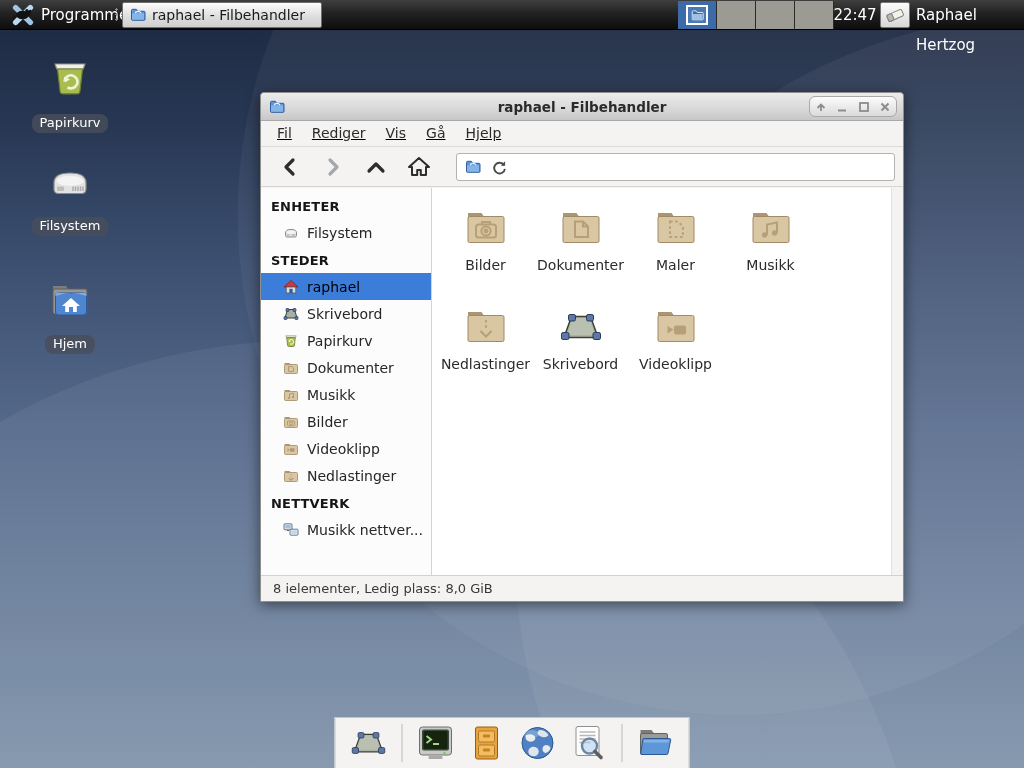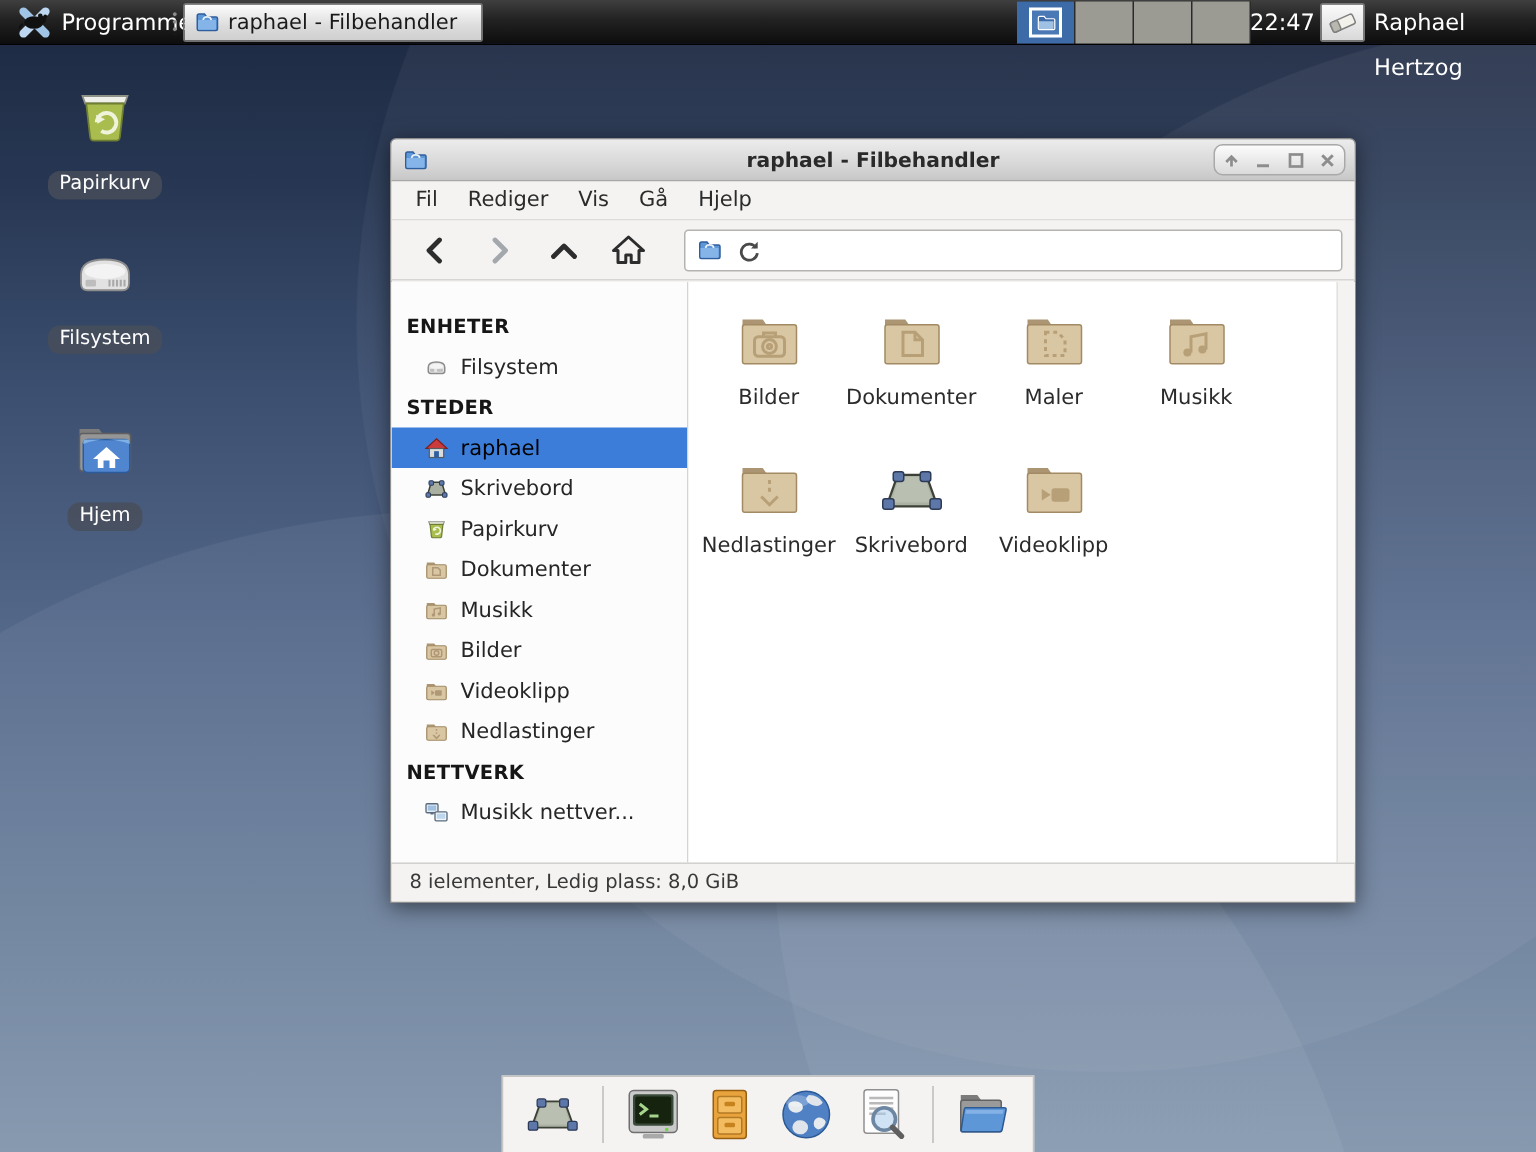--- a/index.html
+++ b/index.html
@@ -69,37 +69,37 @@
     background:linear-gradient(180deg,#ececec,#d4d4d4 70%,#c7c7c7);
     border-bottom:1px solid #a8a8a8; border-radius:4px 4px 0 0; }
   .titlebar-icon { position:absolute; left:8px; top:6px; }
   .titlebar-title { text-align:center; line-height:28px; font-size:13.5px; font-weight:bold; color:#2a2a2a; }
   .win-controls { position:absolute; right:6px; top:3px; height:21px; width:88px;
     background:linear-gradient(180deg,#fcfcfc,#dadada); border:1px solid #a9a9a9; border-radius:6px;
     display:flex; align-items:center; justify-content:space-around; }
   .win-btn { width:18px; height:18px; display:flex; align-items:center; justify-content:center; }
 
   .menubar { height:26px; background:#f4f3f2; border-bottom:1px solid #dddcda;
-    display:flex; align-items:center; padding-left:6px; }
+    display:flex; align-items:center; padding-left:6px;text-decoration:underline; }
   .menu-item { font-size:14px; color:#2b2b2b; padding:0 10px; line-height:25px; }
 
   .toolbar { position:relative; height:40px; background:#f4f3f2; border-bottom:1px solid #d6d5d3;
     display:flex; align-items:center; }
   .tool-btn { width:34px; height:30px; display:flex; align-items:center; justify-content:center; border-radius:3px; }
   .tool-btn:first-child { margin-left:12px; }
   .tool-btn + .tool-btn { margin-left:9px; }
   .path-entry { position:absolute; left:195px; right:8px; top:6px; height:28px;
     background:#fff; border:1px solid #b5b3b0; border-radius:3px;
     display:flex; align-items:center; padding:0 8px; gap:7px; }
   .path-text { flex:1; border:none; outline:none; font-family:"DejaVu Sans",sans-serif;
     font-size:14px; color:#111; background:transparent; }
   .reload-btn { display:flex; align-items:center; justify-content:center; width:22px; height:22px; }
 
   .fm-body { position:absolute; left:0; top:95px; right:0; bottom:26px; display:flex; background:#fff; }
-  .sidebar { width:198px; background:#fcfcfc; border-right:1px solid #d5d4d2; overflow:hidden; padding-top:16px; }
+  .sidebar { width:171px; background:#fcfcfc; border-right:1px solid #d5d4d2; overflow:hidden; padding-top:4px; }
   .side-header { font-size:13px; font-weight:bold; color:#161616; padding:7px 10px 5px 10px; letter-spacing:0.2px; }
   .side-item { height:27px; display:flex; align-items:center; gap:8px; padding-left:22px; }
   .side-item .side-label { font-size:14px; color:#262626; white-space:nowrap; }
   .side-item.selected { background:#3b7dd8; }
   .side-item.selected .side-label { color:#000000; }
 
   .file-view { position:relative; flex:1; background:#fff; }
   .scroll-track { position:absolute; right:0; top:0; bottom:0; width:12px;
     background:#f4f3f2; border-left:1px solid #e2e1df; }
   .file-grid { position:absolute; left:6px; top:16px; display:grid;

